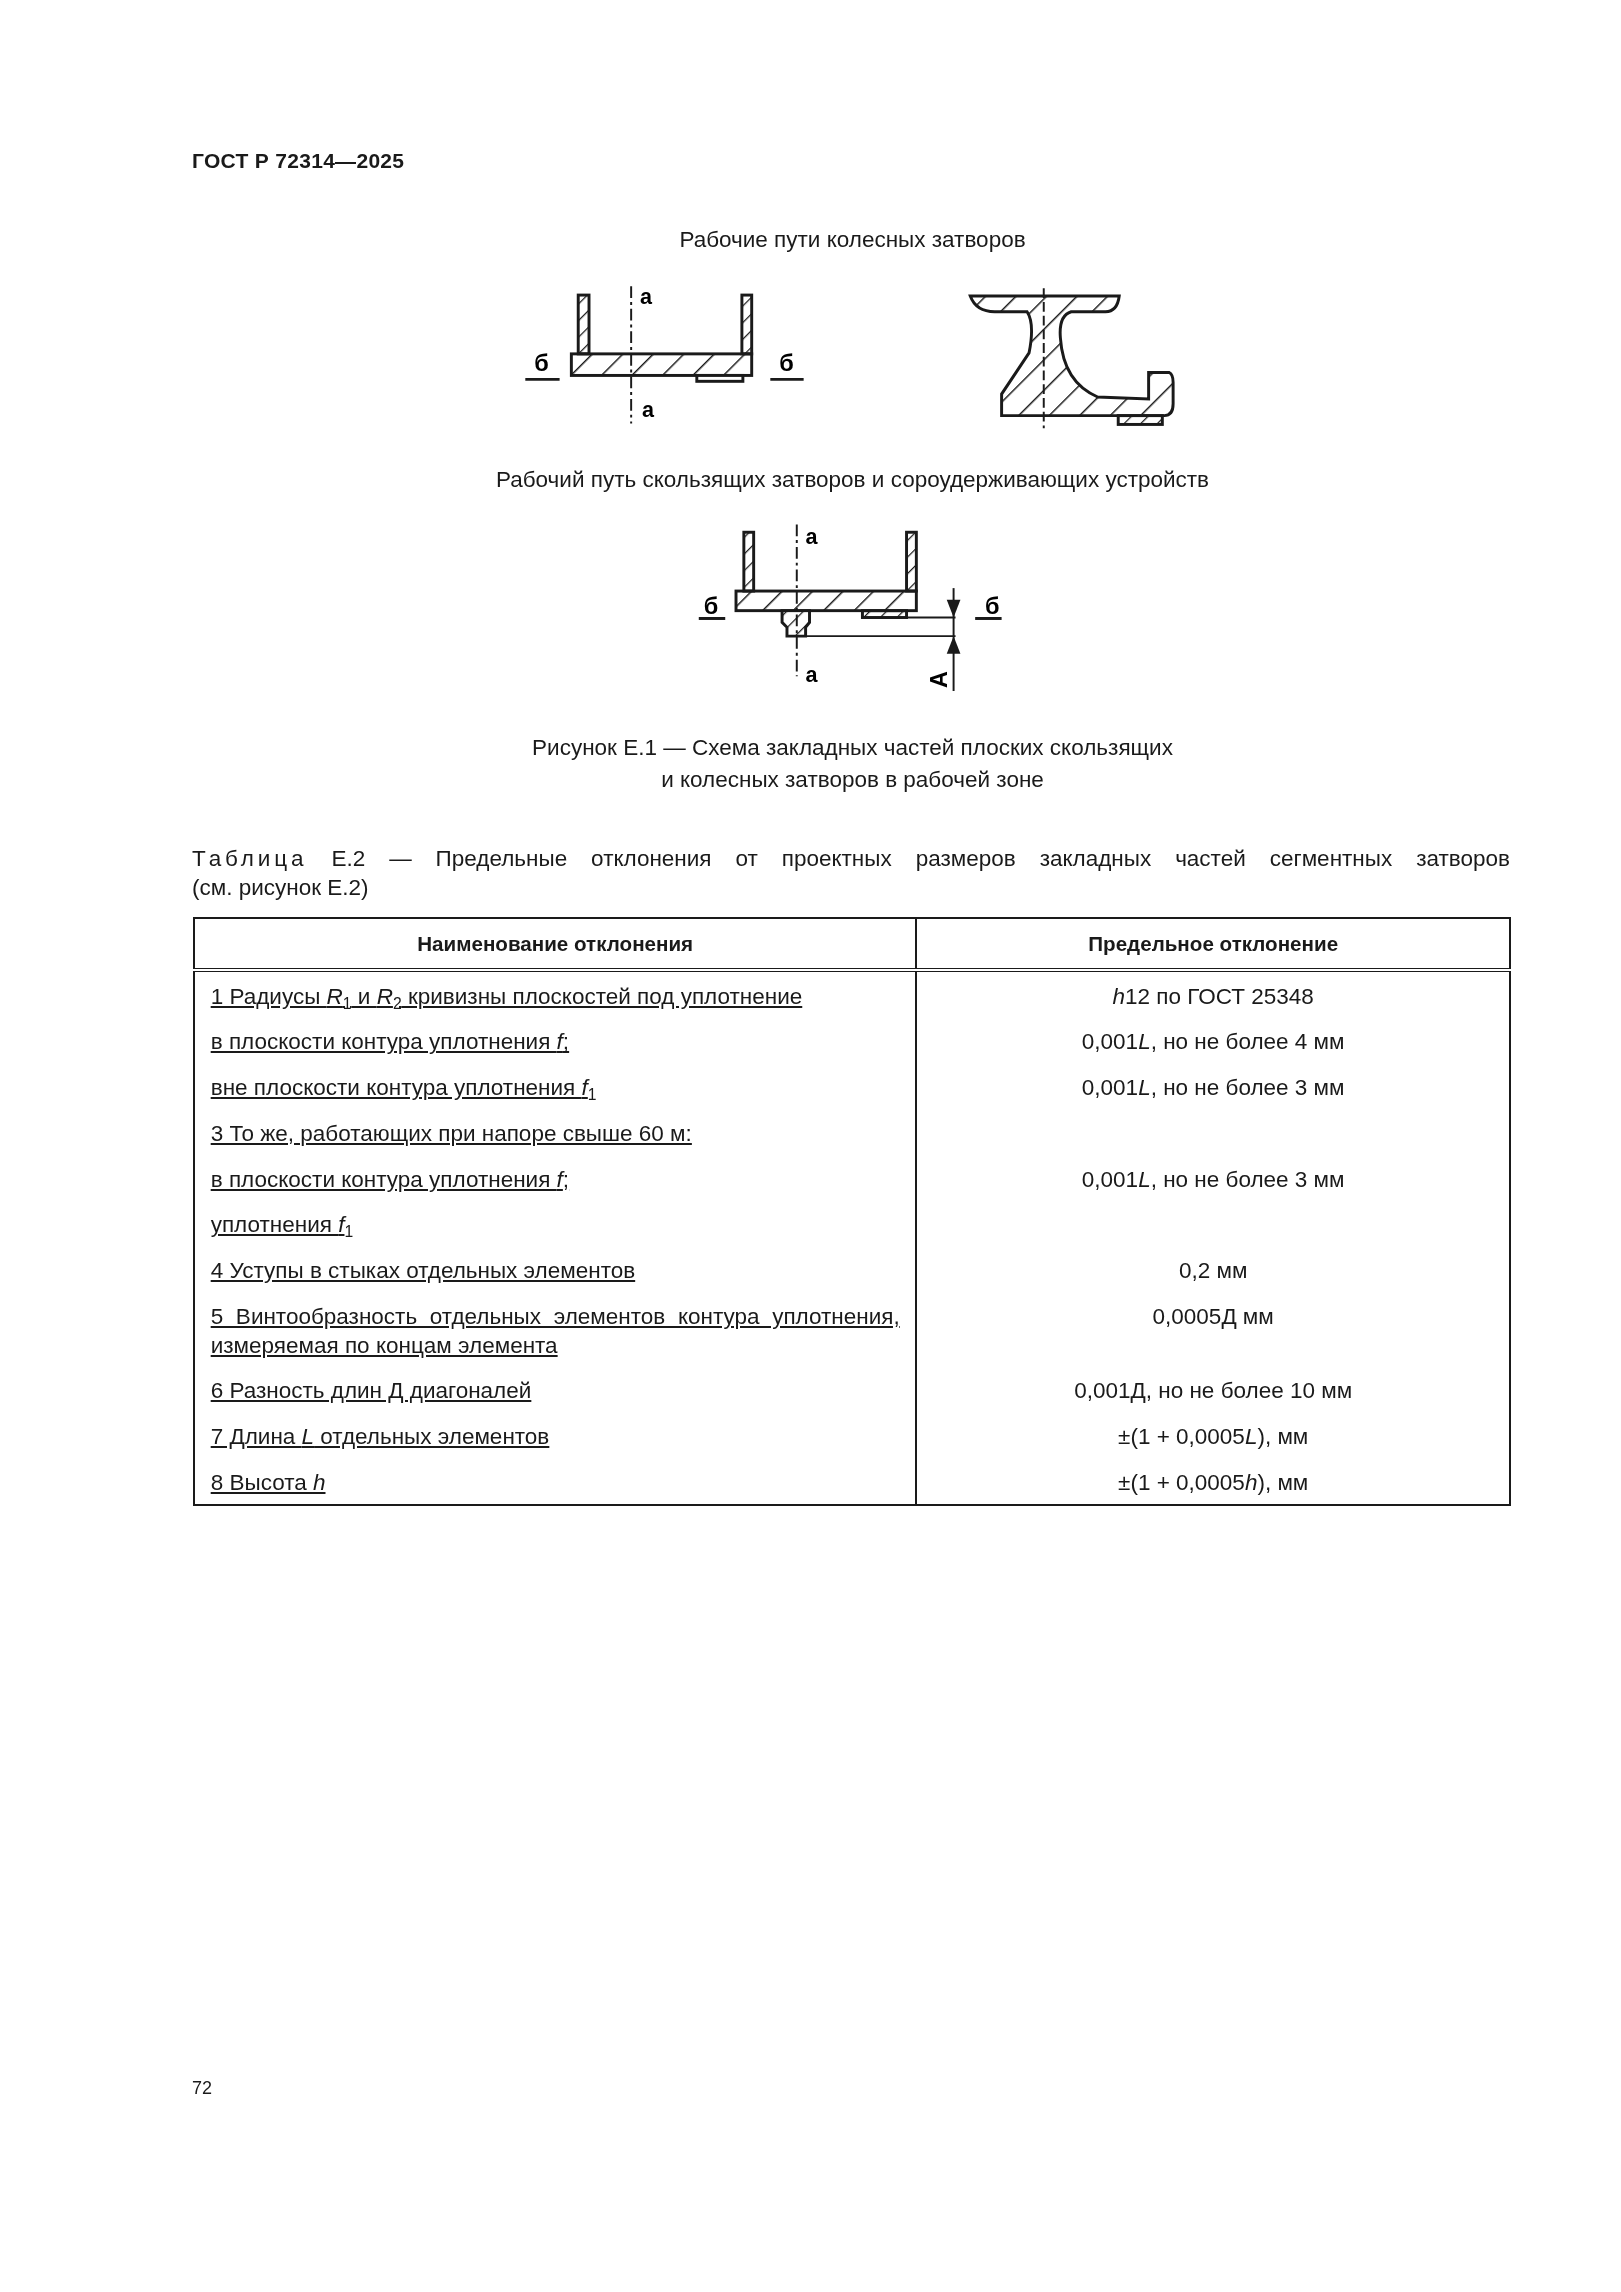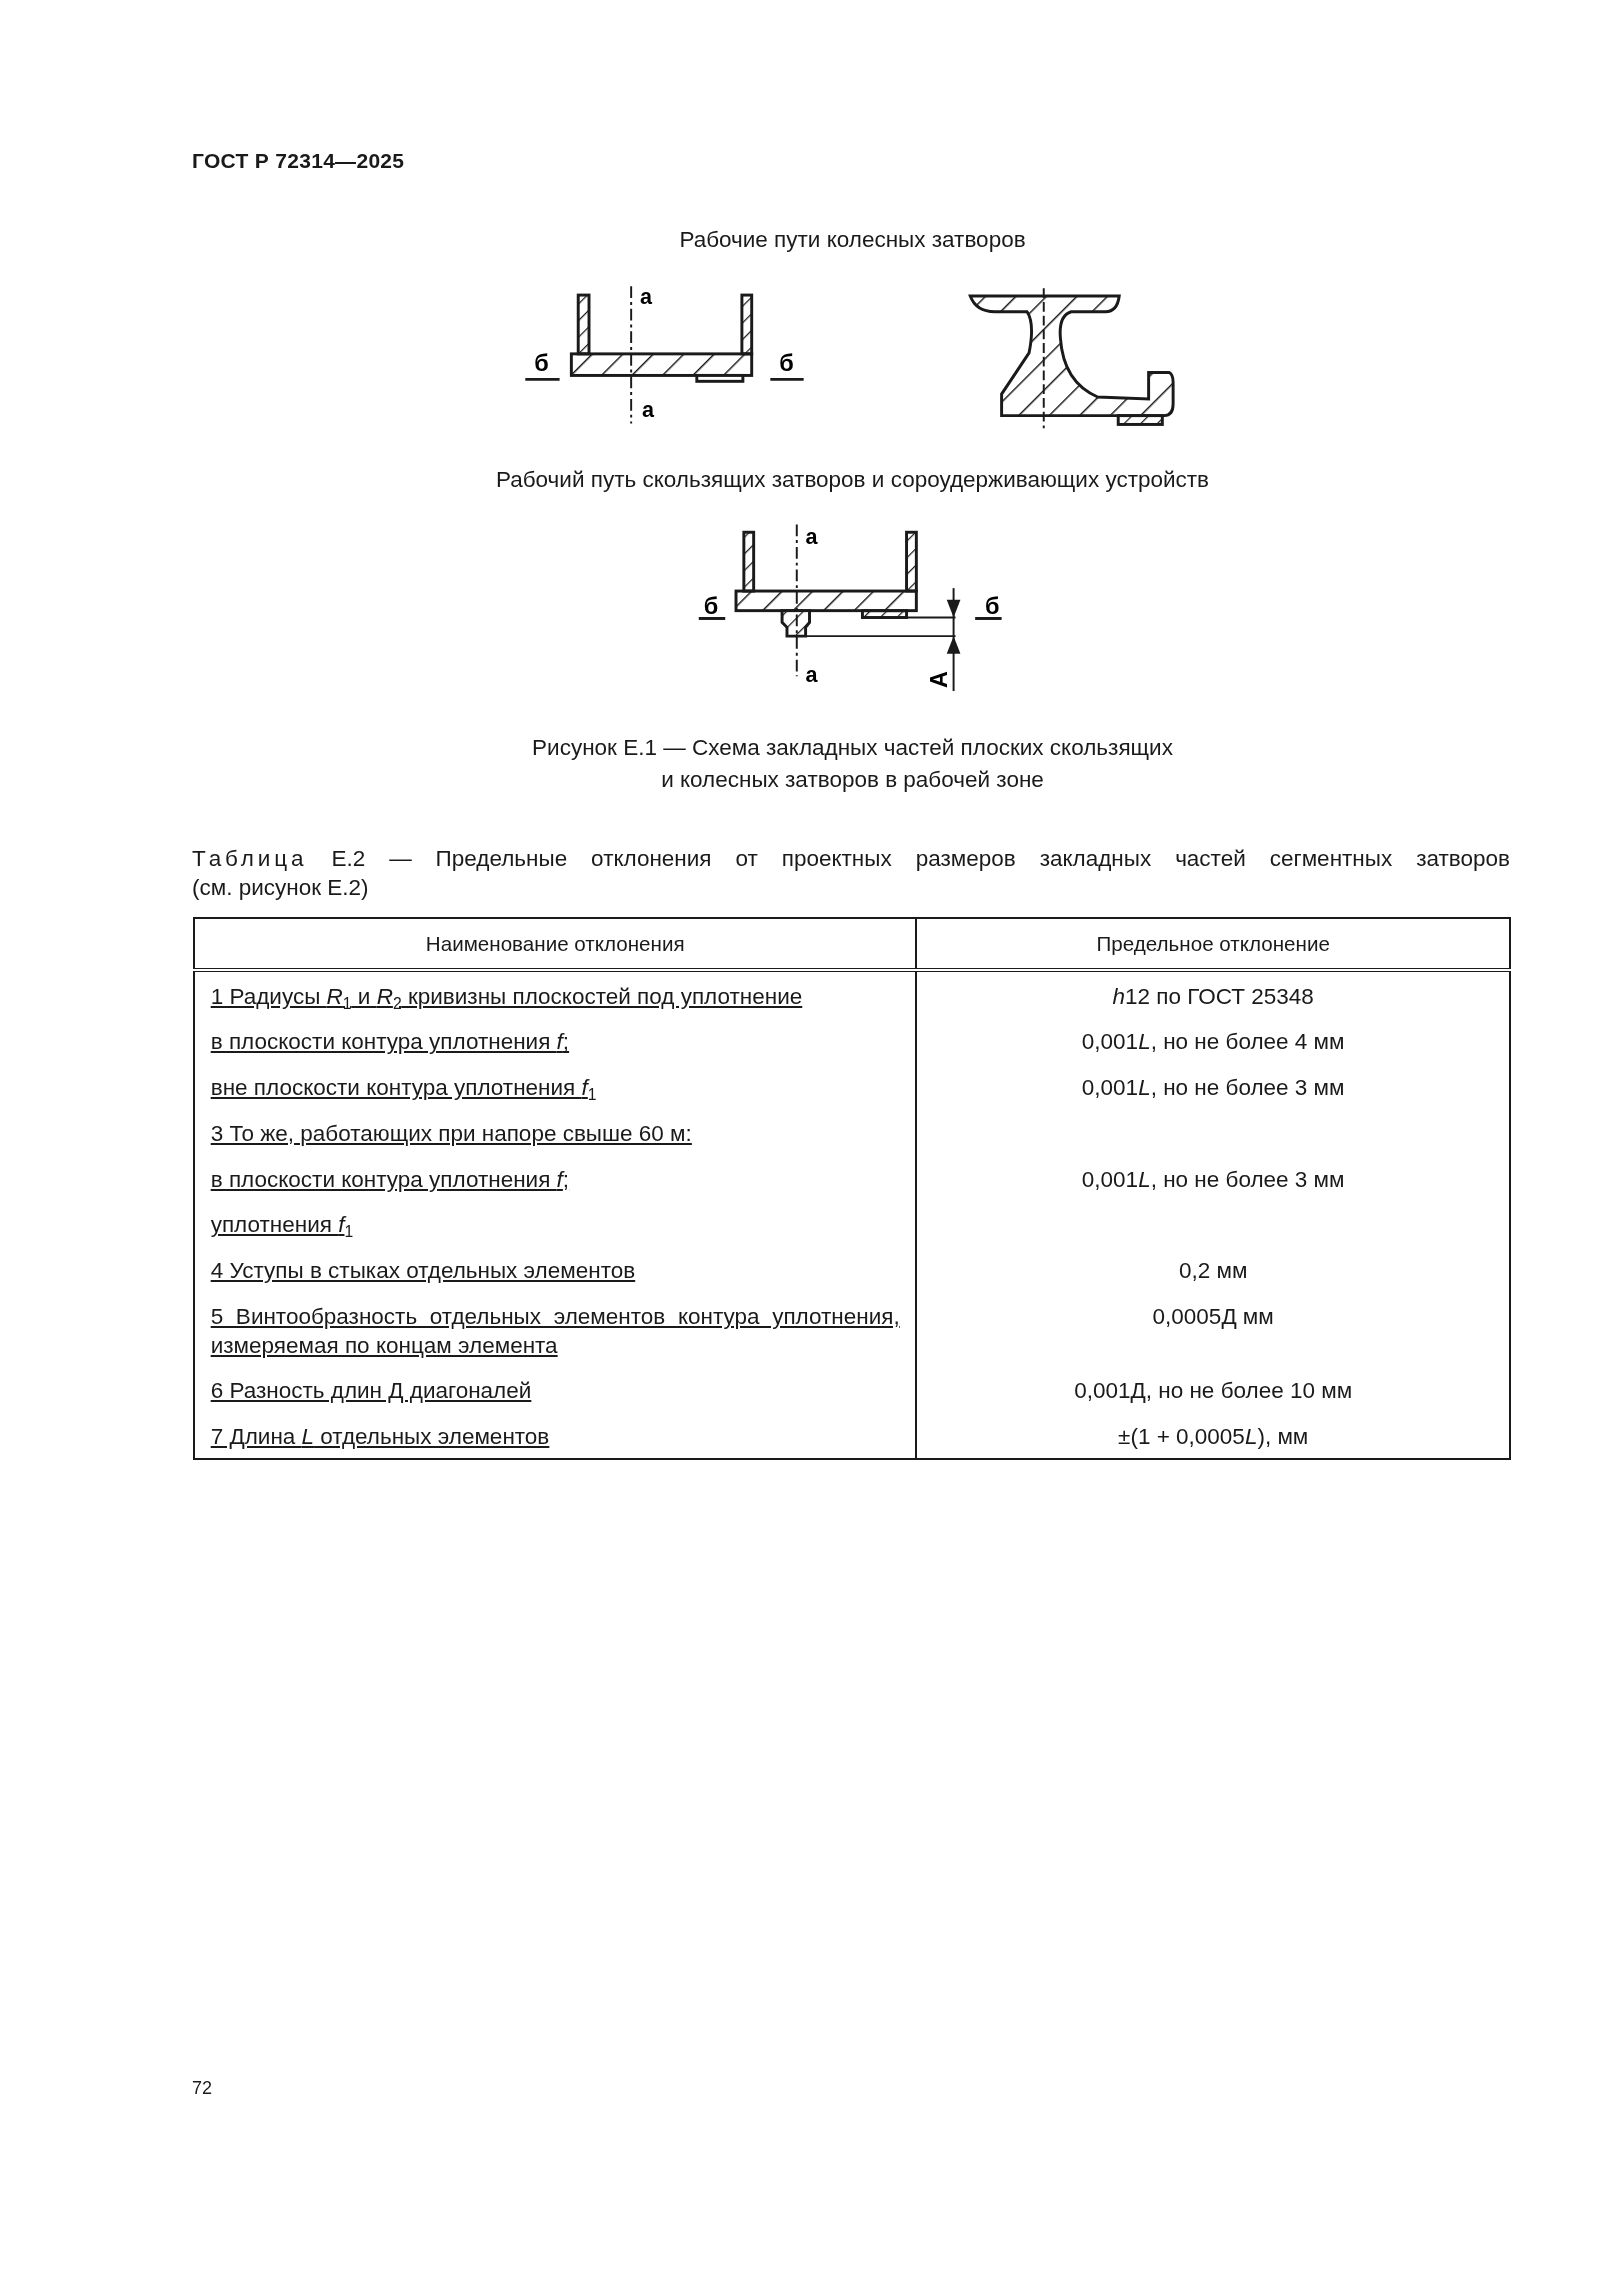--- a/index.html
+++ b/index.html
@@ -9,21 +9,21 @@
   .doc-header { left: 192px; top: 149px; font-size: 21px; font-weight: bold; letter-spacing: 0.3px; }
   .fig-sub { left: 0; width: 1705px; text-align: center; font-size: 22.5px; }
   .fig1-sub { top: 227px; }
   .fig2-sub { top: 467px; }
   .caption { left: 0; width: 1705px; text-align: center; font-size: 22.5px; line-height: 32px; top: 732px; }
   .tbl-title { left: 192px; width: 1318px; top: 843px; font-size: 22.5px; line-height: 32px; text-align: justify; text-align-last: justify; }
   .tbl-title2 { left: 192px; top: 875px; font-size: 22.5px; }
   .spaced { letter-spacing: 3.9px; }
   table.dev { position: absolute; left: 193px; top: 917px; width: 1318px; border-collapse: collapse;
               border: 2.9px solid #1a1a1a; font-size: 22.5px; }
-  table.dev th { font-weight: normal; font-size: 20.6px; height: 47px; border-right: 2px solid #1a1a1a;
+  table.dev th { font-weight: bold; font-size: 20.6px; height: 47px; border-right: 2px solid #1a1a1a;
                  border-bottom: 4.9px double #1a1a1a; text-align: center; vertical-align: middle; }
   table.dev th:last-child { border-right: none; }
   table.dev td { vertical-align: top; line-height: 29px; padding: 9.8px 15.7px 6.9px 15.7px; }
   table.dev td.c1 { width: 689px; border-right: 2px solid #1a1a1a; text-align: justify; text-decoration: underline; }
   table.dev td.c2 { text-align: center; margin-left: 47px; }
   table.dev td.nolast { text-align-last: left; }
   sub { font-size: 15.7px; vertical-align: -4.9px; line-height: 0; }
   i { font-style: italic; }
   .page-num { left: 192px; top: 2078px; font-size: 18px; }
   svg text { font-family: "Liberation Sans", sans-serif; }
@@ -138,17 +138,21 @@
         <td class="c2">0,0005Д мм</td>
       </tr>
       <tr>
         <td class="c1 nolast">6 Разность длин Д диагоналей</td>
         <td class="c2">0,001Д, но не более 10 мм</td>
       </tr>
       <tr>
         <td class="c1 nolast">7 Длина <i>L</i> отдельных элементов</td>
         <td class="c2">±(1 + 0,0005<i>L</i>), мм</td>
       </tr>
+      <tr>
+        <td class="c1 nolast">8 Высота <i>h</i></td>
+        <td class="c2">±(1 + 0,0005<i>h</i>), мм</td>
+      </tr>
     </tbody>
 </table>
 
 <div class="abs page-num">72</div>
 
 
 </body></html>

